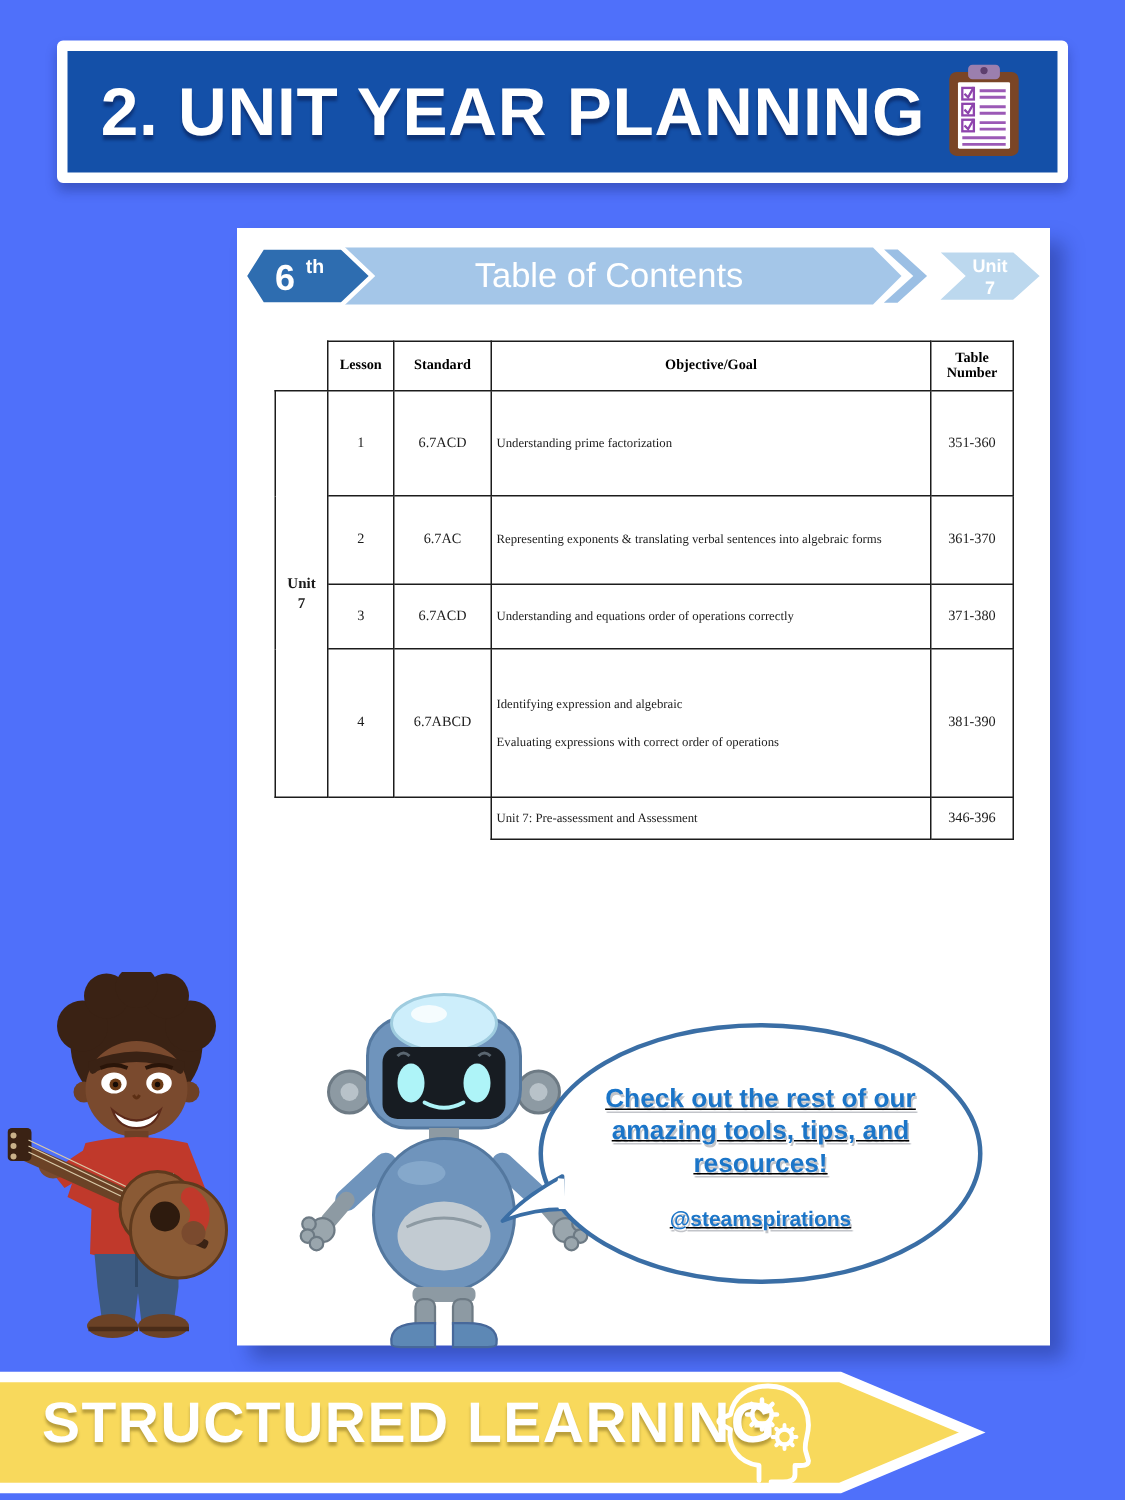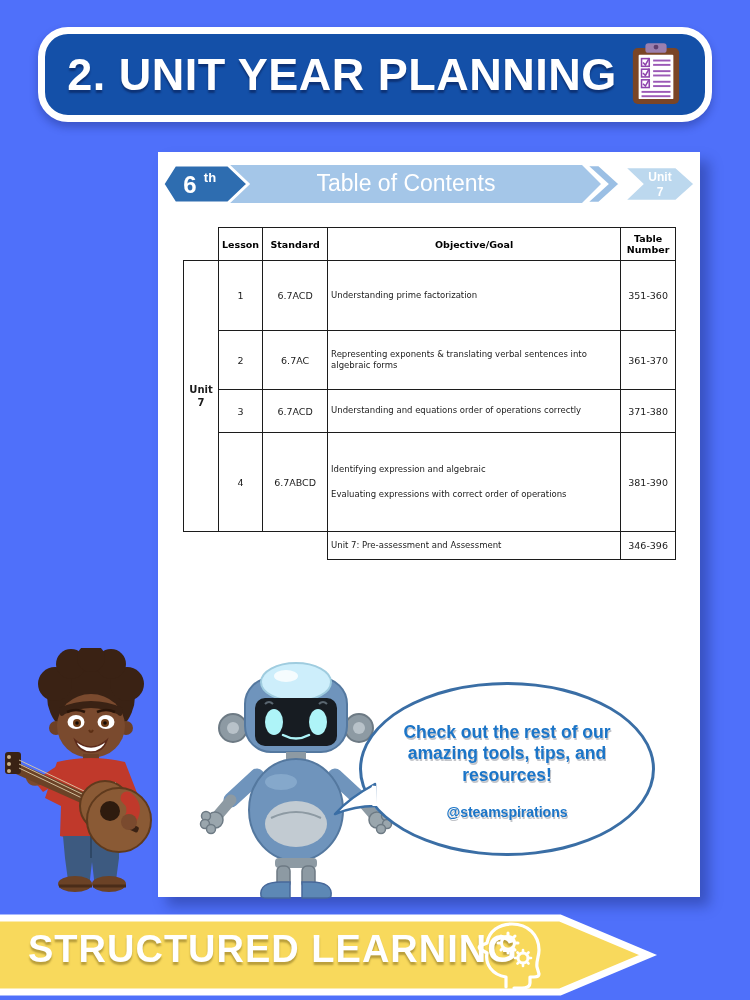--- a/index.html
+++ b/index.html
@@ -3,51 +3,51 @@
 <meta charset="utf-8">
 <style>
   * { margin:0; padding:0; box-sizing:border-box; }
   html,body { width:750px; height:1000px; }
   body { font-family:"Liberation Sans", sans-serif; position:relative; overflow:hidden; background:#4F70FA; }
   #stage { position:absolute; inset:0; width:750px; height:1000px; background:#4F70FA; }
 
   
   .title-banner{
     position:absolute; left:38px; top:27px; width:674px; height:95px;
-    background:#1450A8; border:7px solid #ffffff; border-radius:30px;
+    background:#1450A8; border:7px solid #ffffff; border-radius:4px;
     display:flex; align-items:center; justify-content:center; gap:12px;
     box-shadow:0 5px 8px rgba(10,20,80,.30);
   }
   .title-banner .title-text{
     color:#ffffff; font-weight:bold; font-size:45px; letter-spacing:.5px;
     text-shadow:0 3px 2px rgba(5,15,60,.45); white-space:nowrap;
   }
 
   
   .page{
     position:absolute; left:158px; top:152px; width:542px; height:745px;
     background:#ffffff; box-shadow:9px 9px 12px rgba(15,25,90,.35);
   }
 
   
   .toc-table{ position:absolute; left:25px; top:75px; border-collapse:collapse; table-layout:fixed;
     font-family:"DejaVu Sans", sans-serif; color:#1b1b1b; }
-  .toc-table td, .toc-table th{ padding:0 3px; vertical-align:middle; }
+  .toc-table td, .toc-table th{ padding:0 3px; vertical-align:middle;font-family:Liberation Serif, serif; }
   .toc-table .b{ border:1.5px solid #1c1c1c; }
   .toc-table th{ font-size:9.5px; font-weight:bold; text-align:center; color:#000; }
   .cell-num{ font-size:9.5px; text-align:center; }
   .cell-obj{ font-size:8.5px; text-align:left; padding:5px 6px; line-height:1.35; }
   .cell-unit{ font-size:10px; font-weight:bold; text-align:center; line-height:1.3; }
 
   
   .bubble{
     position:absolute; left:359px; top:682px; width:296px; height:174px;
     background:#ffffff; border:3px solid #3A6EA5; border-radius:50%;
     display:flex; flex-direction:column; align-items:center; justify-content:center;
-    text-align:center; padding:10px 26px 6px 26px; z-index:6;
+    text-align:center; padding:10px 26px 6px 26px; z-index:6;text-decoration:underline;
   }
   .bubble .msg{ color:#1B75C8; font-weight:bold; font-size:17.5px; line-height:1.22;
     text-shadow:1px 2px 0 rgba(120,125,135,.45); }
   .bubble .handle{ color:#1B75C8; font-weight:bold; font-size:14px; margin-top:18px;
     text-shadow:1px 2px 0 rgba(120,125,135,.45); }
   .bubble .site{ color:#1B75C8; font-weight:bold; font-size:15px;
     text-shadow:1px 2px 0 rgba(120,125,135,.45); }
   .bubble-tail{ position:absolute; left:331px; top:778px; z-index:7; }
 
   

